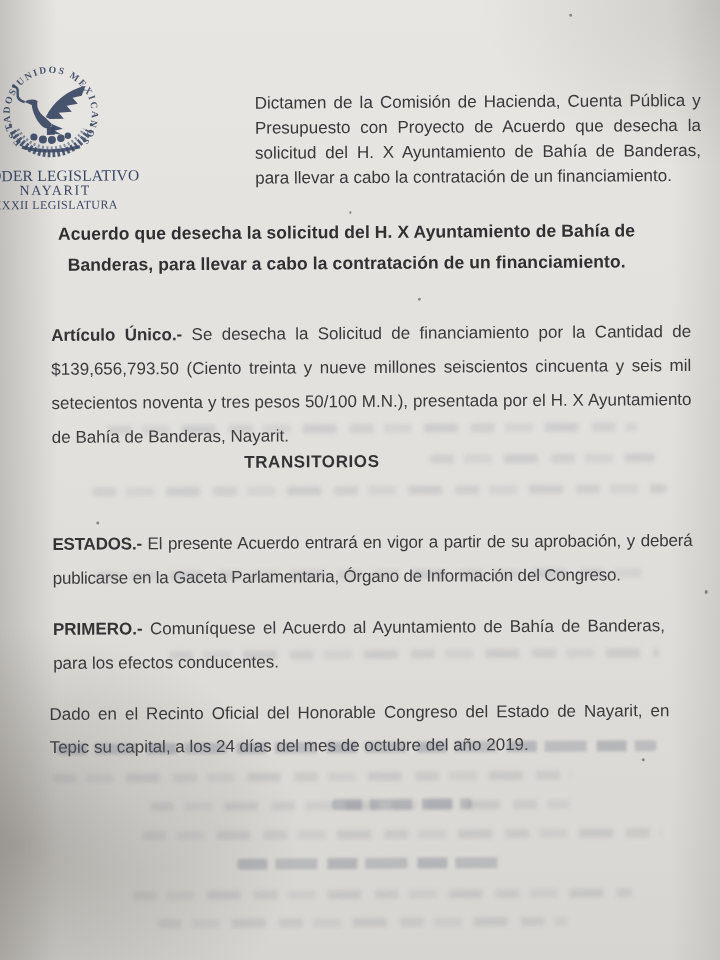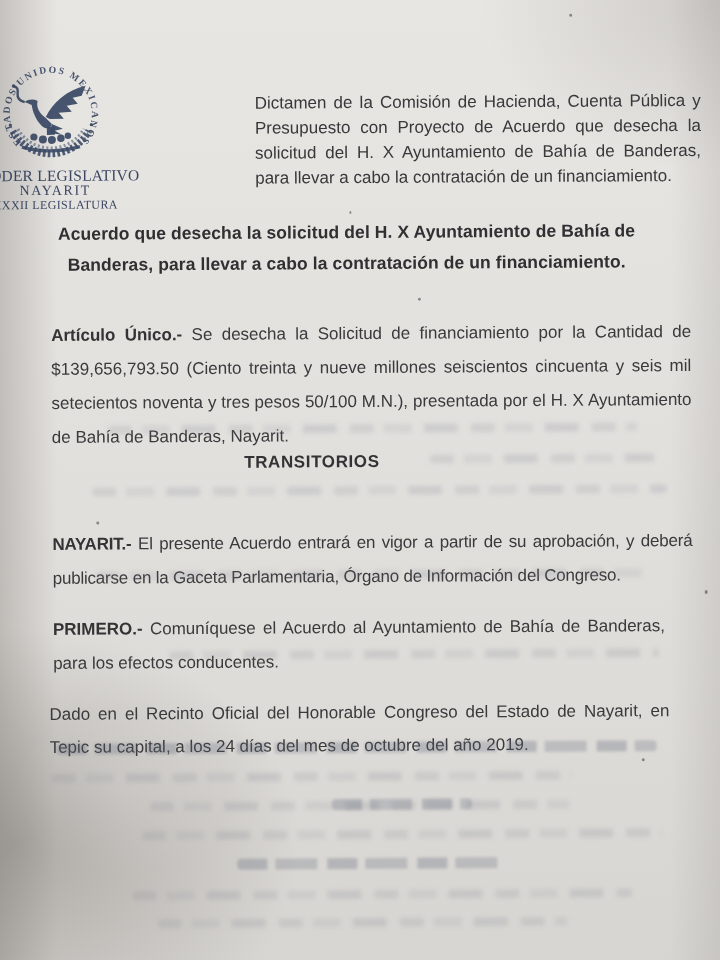--- a/index.html
+++ b/index.html
@@ -116,21 +116,21 @@
     </div>
 
     <div class="hdr">Dictamen de la Comisión de Hacienda, Cuenta Pública y Presupuesto con Proyecto de Acuerdo que desecha la solicitud del H. X Ayuntamiento de Bahía de Banderas, para llevar a cabo la contratación de un financiamiento.</div>
 
     <div class="doc-title">Acuerdo que desecha la solicitud del H. X Ayuntamiento de Bahía de Banderas, para llevar a cabo la contratación de un financiamiento.</div>
 
     <p class="para" id="articulo"><b>Artículo Único.-</b><span> Se desecha la Solicitud de financiamiento por la Cantidad de $139,656,793.50 (Ciento treinta y nueve millones seiscientos cincuenta y seis mil setecientos noventa y tres pesos 50/100 M.N.), presentada por el H. X Ayuntamiento de Bahía de Banderas, Nayarit.</span></p>
 
     <div class="trans">TRANSITORIOS</div>
 
-    <p class="para" id="primero"><b>NAYARIT.-</b><span> El presente Acuerdo entrará en vigor a partir de su aprobación, y deberá publicarse en la Gaceta Parlamentaria, Órgano de Información del Congreso.</span></p>
+    <p class="para" id="primero"><b>ESTADOS.-</b><span> El presente Acuerdo entrará en vigor a partir de su aprobación, y deberá publicarse en la Gaceta Parlamentaria, Órgano de Información del Congreso.</span></p>
 
     <p class="para" id="segundo"><b>PRIMERO.-</b><span> Comuníquese el Acuerdo al Ayuntamiento de Bahía de Banderas, para los efectos conducentes.</span></p>
 
     <p class="para" id="dado">Dado en el Recinto Oficial del Honorable Congreso del Estado de Nayarit, en Tepic su capital, a los 24 días del mes de octubre del año 2019.</p>
 
     <div class="bleed" style="left:108px; top:424px; width:530px;"></div>
     <div class="bleed" style="left:430px; top:455px; width:225px;"></div>
     <div class="bleed" style="left:92px;  top:486px; width:575px;"></div>
     <div class="bleed" style="left:95px;  top:570px; width:550px;"></div>
     <div class="bleed" style="left:168px; top:650px; width:490px;"></div>

